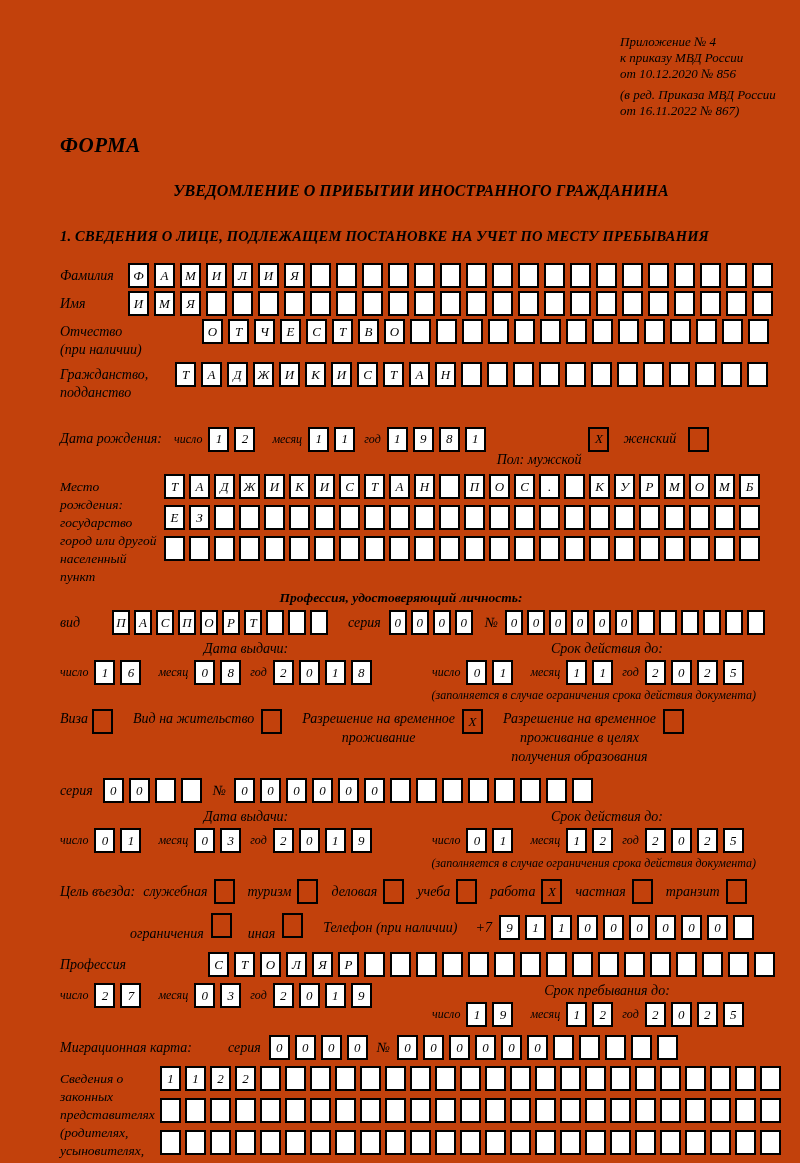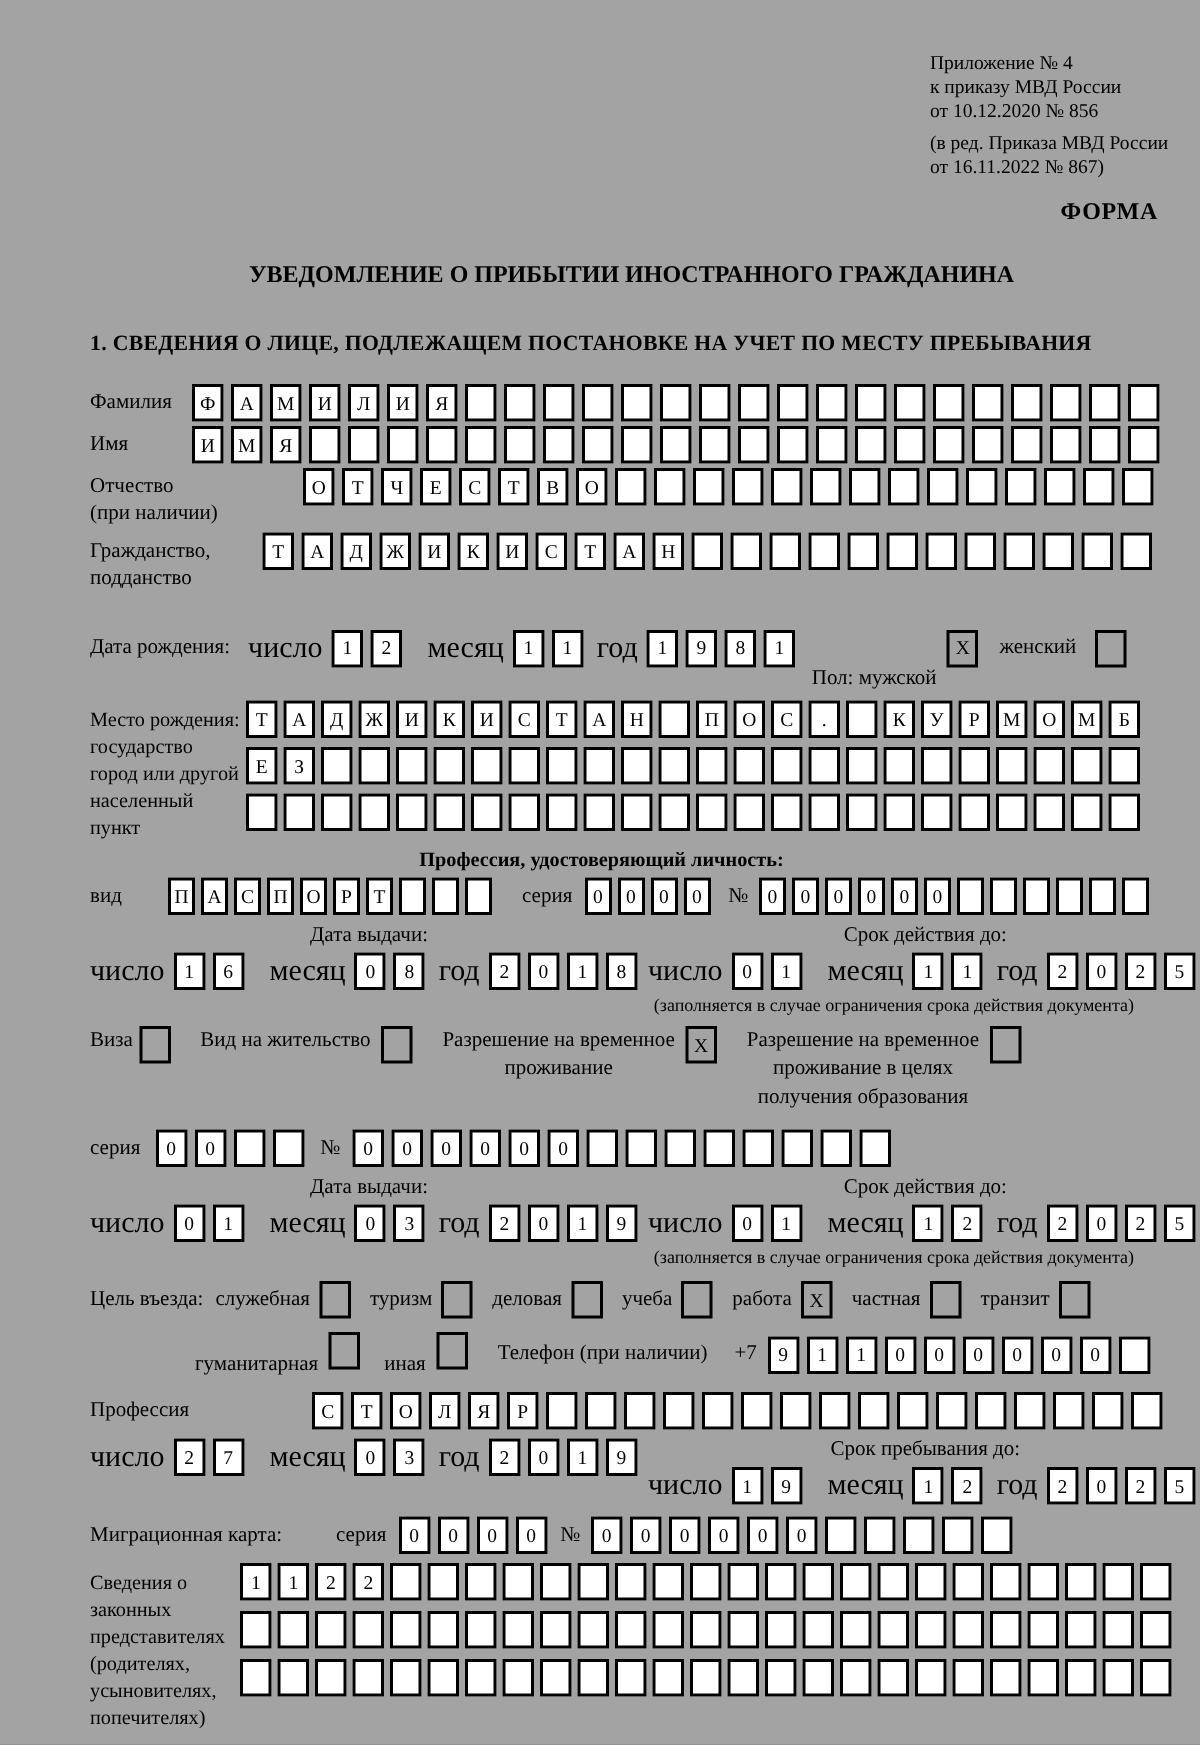--- a/index.html
+++ b/index.html
@@ -1,21 +1,21 @@
 <!DOCTYPE html>
 <html><head>
 <meta charset="utf-8">
 <style>
   html,body{margin:0;padding:0;background:#888;}
-  .page{position:relative;width:800px;height:1163px;background:#a3a3a3;margin:0 auto;
+  .page{position:relative;width:800px;height:1163px;background:#c2410c;margin:0 auto;
         font-family:"Liberation Serif","DejaVu Serif",serif;color:#000;
-        box-sizing:border-box;padding:34px 18px 0 60px;overflow:hidden;}
+        box-sizing:border-box;padding:34px 18px 0 60px;overflow:hidden;font-style:italic;}
   .annex{margin-left:560px;font-size:13px;line-height:16px;width:185px;}
   .annex .gap{height:5px;}
-  .form-label{text-align:right;font-weight:bold;font-size:16px;margin:14px 10px 0 0;letter-spacing:.5px;}
+  .form-label{font-weight:bold;font-size:21px;margin:14px 10px 0 0;letter-spacing:.5px;}
   .title{text-align:center;font-weight:bold;font-size:16px;line-height:22px;margin-top:22px;}
   .blank-line{display:inline-block;width:56px;border-bottom:2px solid #000;height:14px;margin-left:10px;}
   .sec-heading{font-weight:bold;font-size:14.5px;margin-top:26px;letter-spacing:.2px;}
   .rows{margin-top:18px;}
   .row{display:flex;align-items:flex-start;margin-bottom:3px;}
   .lbl{font-size:14px;line-height:18px;flex:none;padding-top:4px;white-space:pre-line;}
   .cells{display:inline-flex;flex-wrap:nowrap;flex:none;}
   .cell{box-sizing:border-box;width:21px;height:25px;border:2px solid #000;margin-right:5px;
         display:inline-flex;align-items:center;justify-content:center;
         font-size:13px;flex:none;background:#fff;}
@@ -25,21 +25,21 @@
       align-items:center;justify-content:center;font-size:13px;flex:none;margin-left:7px;}
   .w-fam{width:68px;}
   .w-pat{width:142px;}
   .w-cit{width:115px;}
   .w-bp{width:104px;font-size:13.5px;}
   .w-prof{width:148px;}
   .w-reps{width:100px;font-size:13.5px;}
   .inline-row{display:flex;align-items:center;margin-bottom:3px;font-size:14px;}
   .inline-row .lbl{padding-top:0;}
   .dg{display:flex;align-items:center;}
-  .dg .dlbl{font-size:20px;margin:0 6px 0 0;}
+  .dg .dlbl{font-size:12px;margin:0 6px 0 0;}
   .dg .ml{margin-left:12px;}
   .dates{display:flex;margin-top:6px;}
   .dcol-l{width:372px;flex:none;}
   .dcol-r{flex:1;}
   .dhead{text-align:center;font-size:14px;margin-bottom:3px;}
   .note{font-size:12px;text-align:right;padding-right:26px;margin-top:3px;}
   .doc-heading{text-align:center;font-weight:bold;font-size:13.5px;margin:4px 40px 4px 0;}
   .intro{font-size:14px;line-height:21px;margin-top:8px;}
   .opts{display:flex;align-items:flex-start;margin:6px 0 12px;}
   .opt{display:flex;align-items:flex-start;}
@@ -523,21 +523,21 @@
           <span>частная</span>
           <span class="cb"></span>
         </span>
       <span class="po">
           <span>транзит</span>
           <span class="cb"></span>
         </span>
     </div>
 
     <div class="phone-row">
-      <span class="po" style="margin-right:16px;"><span>гуманитарная</span><span class="cb"></span></span>
+      <span class="po" style="margin-right:16px;"><span>ограничения</span><span class="cb"></span></span>
       <span class="po" style="margin-right:20px;"><span>иная</span><span class="cb"></span></span>
       <span>Телефон (при наличии)</span>
       <span style="margin:0 7px 0 18px;">+7</span>
       <span class="cells">
           <span class="cell filled">9</span>
           <span class="cell filled">1</span>
           <span class="cell filled">1</span>
           <span class="cell filled">0</span>
           <span class="cell filled">0</span>
           <span class="cell filled">0</span>

